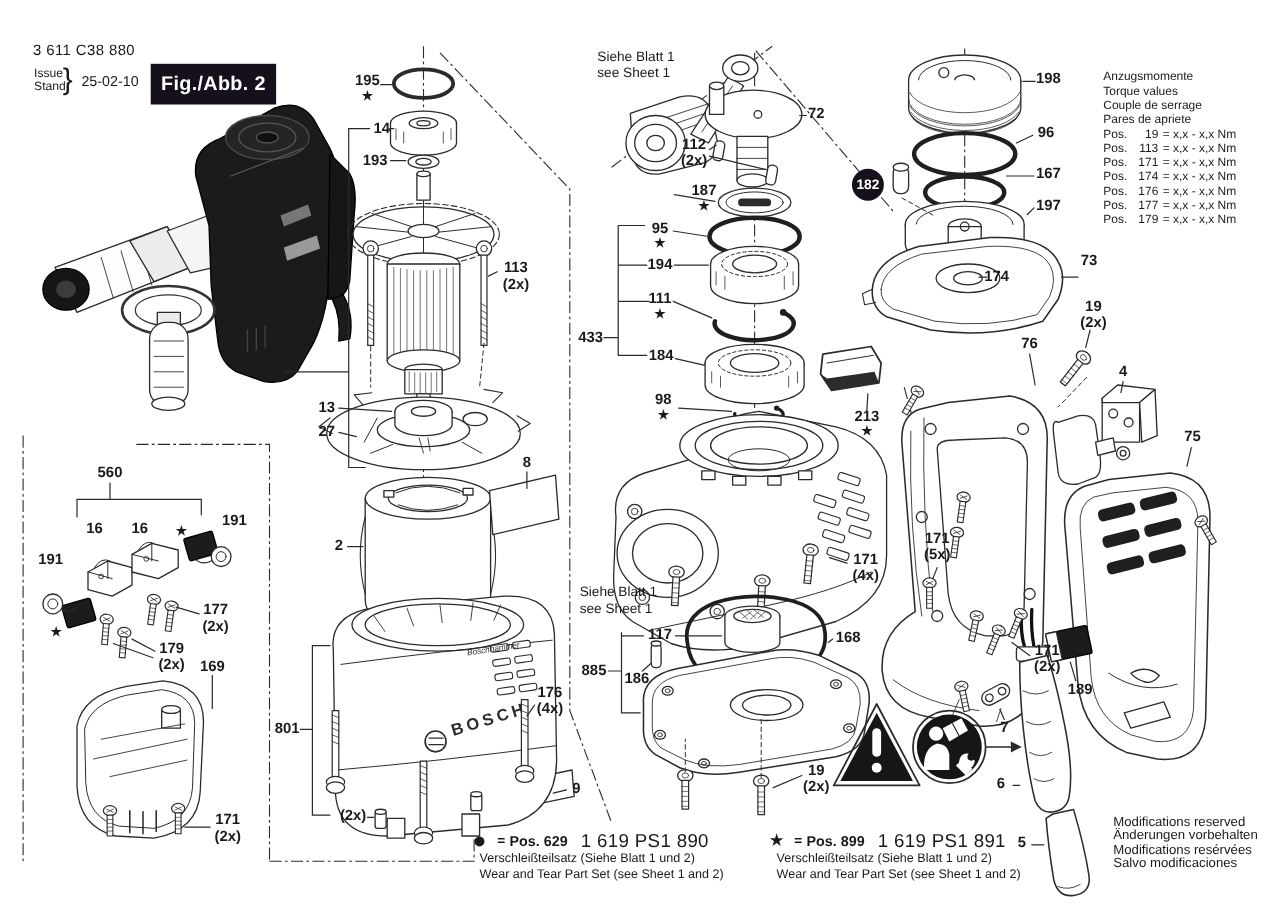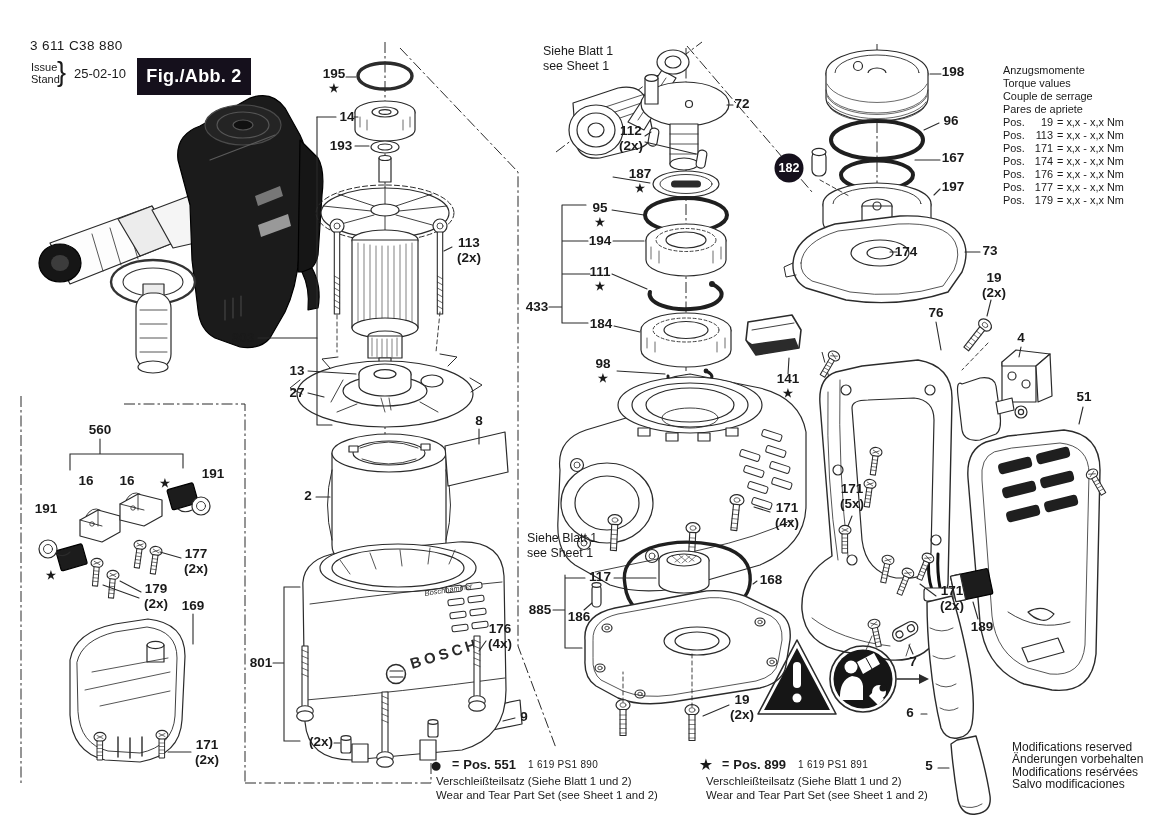--- a/index.html
+++ b/index.html
@@ -22,21 +22,21 @@
   .torque .n{width:24px;text-align:right;margin-right:4px;}
   
   .note{position:absolute;font-size:12.4px;line-height:14.5px;}
   
   .legend{position:absolute;font-size:11.4px;line-height:13.5px;white-space:nowrap;}
   .legend .l1{display:flex;align-items:center;gap:4px;margin-bottom:1px;}
   .legend .sym{font-size:21px;line-height:18px;width:24px;text-align:center;}
   .legend .sym.star{font-size:16px;}
   .legend .eq{font-weight:700;font-size:12.4px;}
   .legend .pos{font-weight:700;font-size:13px;margin-right:8px;}
-  .legend .code{font-size:10px;letter-spacing:.3px;}
+  .legend .code{font-size:17px;letter-spacing:.3px;}
   .legend .sub{margin-left:12px;}
   
   .footer{position:absolute;left:1012px;top:741px;font-size:12px;line-height:12.4px;}
   
   .callout{position:absolute;transform:translate(-50%,-50%);text-align:center;font-weight:700;
            font-size:13.5px;line-height:1.08;white-space:nowrap;}
   .callout .star{font-size:11.5px;line-height:1.05;}
   .callout.inverted{background:#15101c;color:#fff;border-radius:50%;min-width:29px;height:29px;
            display:flex;align-items:center;justify-content:center;font-size:12.5px;line-height:1;}
 </style>
@@ -549,21 +549,21 @@
 </div>
 <div class="note" style="left:527px;top:531px;">
   <div>Siehe Blatt 1</div>
   <div>see Sheet 1</div>
 </div>
 
 <div class="legend" style="left:424px;top:756px;">
   <div class="l1">
     <span class="sym">●</span>
     <span class="eq">=</span>
-    <span class="pos">Pos. 551</span>
+    <span class="pos">Pos. 629</span>
     <span class="code">1 619 PS1 890</span>
   </div>
   <div class="sub">Verschleißteilsatz (Siehe Blatt 1 und 2)</div>
   <div class="sub">Wear and Tear Part Set (see Sheet 1 and 2)</div>
 </div>
 
 <div class="legend" style="left:694px;top:756px;">
   <div class="l1">
     <span class="sym star">★</span>
     <span class="eq">=</span>
@@ -706,56 +706,56 @@
       </div>
       <div class="callout" style="left: 742px; top: 708px;">
         <div>19</div>
         <div>(2x)</div>
       </div>
       <div class="callout" style="left: 787px; top: 516px;">
         <div>171</div>
         <div>(4x)</div>
       </div>
       <div class="callout" style="left: 788px; top: 385px;">
-        <div>141</div>
+        <div>213</div>
         <div class="star">★</div>
       </div>
       <div class="callout" style="left: 953px; top: 72px;">
         <div>198</div>
       </div>
       <div class="callout" style="left: 951px; top: 121px;">
         <div>96</div>
       </div>
       <div class="callout" style="left: 953px; top: 158px;">
         <div>167</div>
       </div>
       <div class="callout inverted" style="left: 789px; top: 168px;">
         <div>182</div>
       </div>
       <div class="callout" style="left: 953px; top: 187px;">
         <div>197</div>
       </div>
       <div class="callout" style="left: 906px; top: 252px;">
         <div>174</div>
       </div>
-      <div class="callout" style="left: 990px; top: 251px; text-align: center;">
+      <div class="callout" style="left: 990px; top: 237px; text-align: center;">
         <div>73</div>
       </div>
       <div class="callout" style="left: 936px; top: 313px;">
         <div>76</div>
       </div>
       <div class="callout" style="left: 994px; top: 286px;">
         <div>19</div>
         <div>(2x)</div>
       </div>
       <div class="callout" style="left: 1021px; top: 338px;">
         <div>4</div>
       </div>
       <div class="callout" style="left: 1084px; top: 397px;">
-        <div>51</div>
+        <div>75</div>
       </div>
       <div class="callout" style="left: 852px; top: 497px;">
         <div>171</div>
         <div>(5x)</div>
       </div>
       <div class="callout" style="left: 952px; top: 599px;">
         <div>171</div>
         <div>(2x)</div>
       </div>
       <div class="callout" style="left: 982px; top: 627px;">

